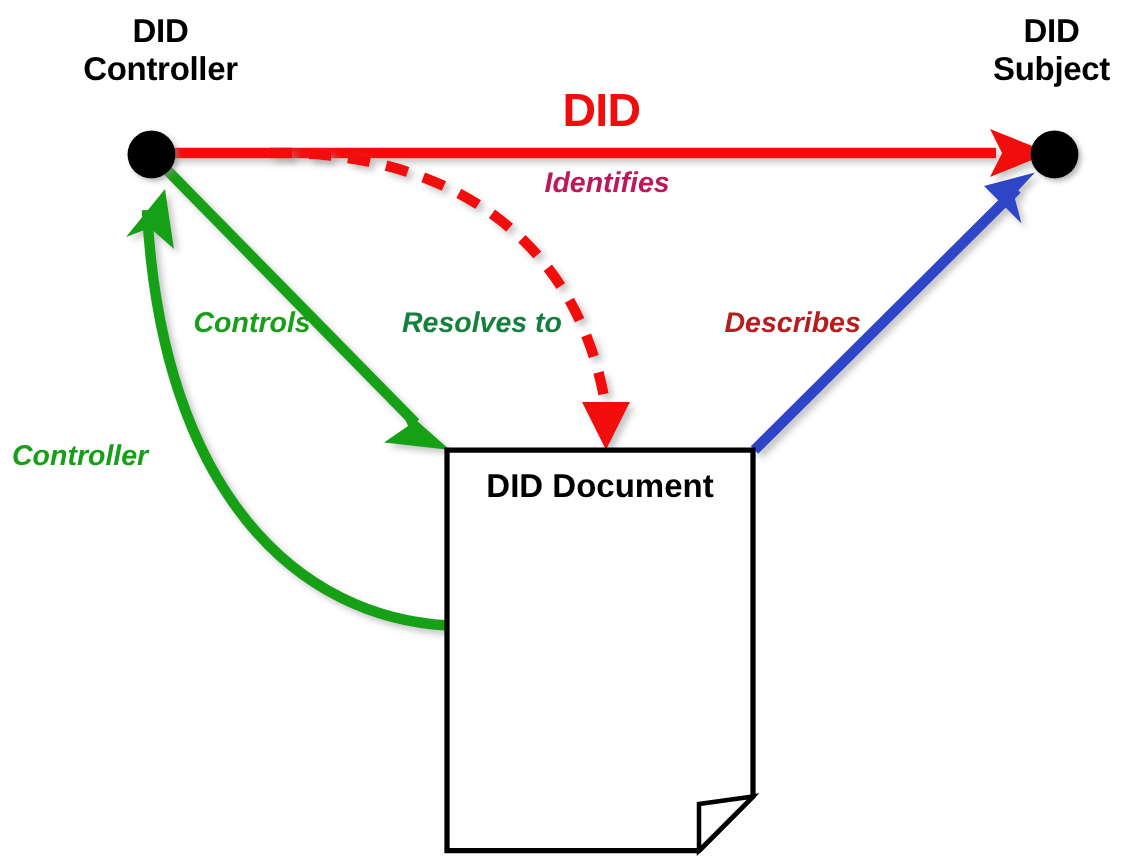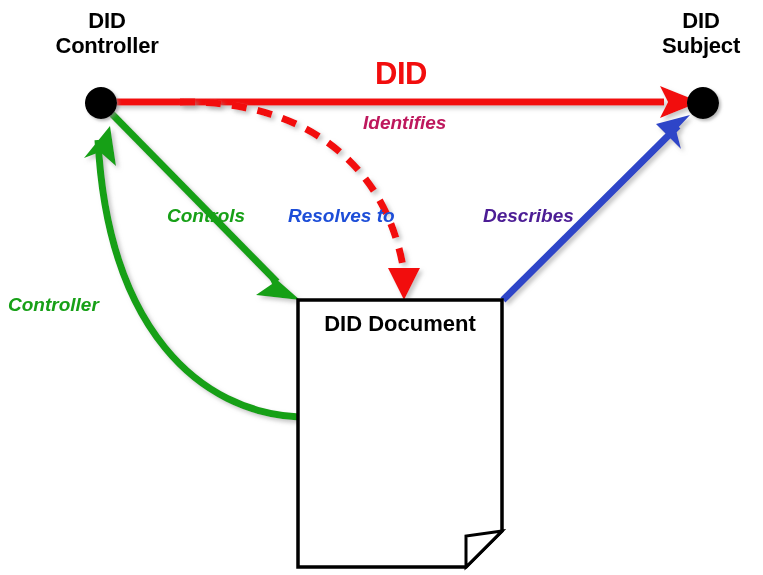--- a/index.html
+++ b/index.html
@@ -119,21 +119,21 @@
 
   <div class="node-label" style="left:621px; top:8px; width:160px;">DID
 Subject</div>
 
   <div class="doc-title" style="left:298px; top:311px; width:204px;">DID Document</div>
 
   <div class="edge-label big" style="left:375px; top:56px; color:#f20d0d;">DID</div>
 
   <div class="edge-label" style="left:363px; top:112px; color:#be185d;">Identifies</div>
 
-  <div class="edge-label" style="left:288px; top:205px; color:#1d4ed8;">Resolves to</div>
+  <div class="edge-label" style="left:268px; top:205px; color:#15803d;">Resolves to</div>
 
-  <div class="edge-label" style="left:129px; top:205px; color:#17a017;margin-left:38px;">Controls</div>
+  <div class="edge-label" style="left:129px; top:205px; color:#17a017;">Controls</div>
 
   <div class="edge-label" style="left:8px; top:294px; color:#17a017;">Controller</div>
 
-  <div class="edge-label" style="left:483px; top:205px; color:#4c1d95;">Describes</div>
+  <div class="edge-label" style="left:483px; top:205px; color:#b91c1c;">Describes</div>
 
 </div>
 
 </body></html>

